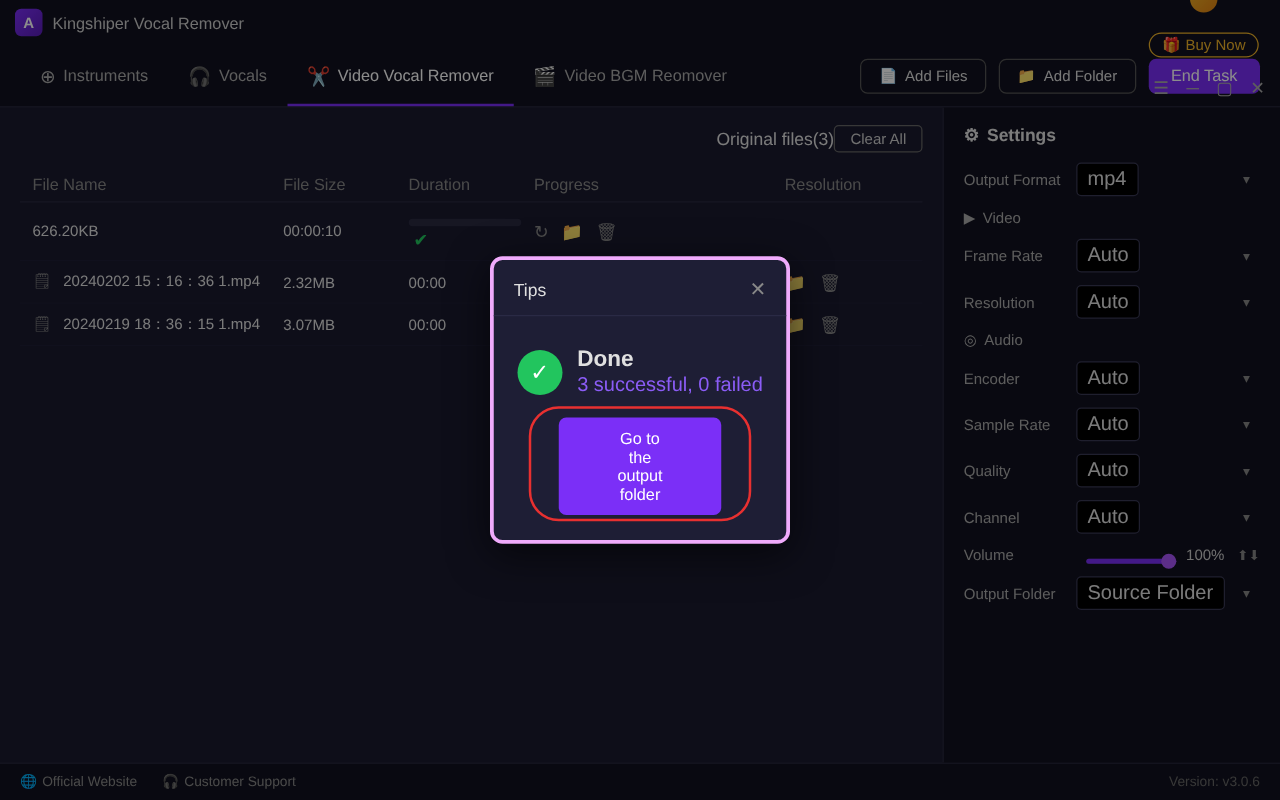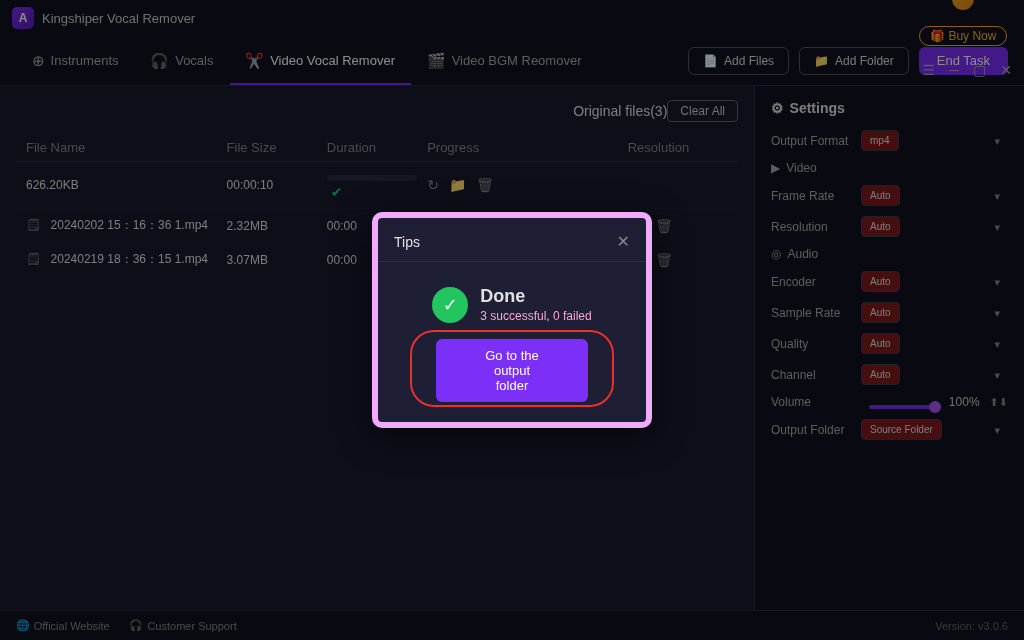--- a/index.html
+++ b/index.html
@@ -175,26 +175,26 @@
       margin-bottom: 14px;
       display: flex; align-items: center; gap: 6px;
     }
     .settings-row {
       display: flex; align-items: center; justify-content: space-between;
       margin-bottom: 10px;
     }
     .settings-label { color: #aaa; font-size: 12px; min-width: 90px; }
     .settings-select {
       flex: 1;
-      background: #7f1d1d;
+      background: #000000;
       border: 1px solid #3a3a55;
       color: #e0e0e0;
       padding: 4px 8px;
       border-radius: 4px;
-      font-size: 10px;
+      font-size: 16px;
       appearance: none;
       cursor: pointer;
     }
     .select-wrap {
       flex: 1; position: relative;
     }
     .select-wrap::after {
       content: '▾';
       position: absolute; right: 8px; top: 50%; transform: translateY(-50%);
       color: #888; pointer-events: none; font-size: 11px;
@@ -241,23 +241,23 @@
     
     .modal-overlay {
       position: absolute;
       top: 0; left: 0; right: 0; bottom: 0;
       background: rgba(0,0,0,0.45);
       display: flex; align-items: center; justify-content: center;
       z-index: 100;
     }
     .modal {
       background: #1e1e35;
-      border: 6px solid #f0abfc;
+      border: 3px solid #f0abfc;
       border-radius: 10px;
-      width: 280px;
+      width: 240px;
       padding: 0;
       position: relative;
       box-shadow: 0 8px 32px rgba(0,0,0,0.6);
     }
     .modal-header {
       display: flex; justify-content: space-between; align-items: center;
       padding: 14px 16px 10px 16px;
       border-bottom: 1px solid #2a2a45;
     }
     .modal-title { font-size: 14px; font-weight: 500; color: #e0e0e0; }
@@ -270,21 +270,21 @@
       display: flex; align-items: center; gap: 12px;
     }
     .check-circle {
       width: 36px; height: 36px;
       background: #22c55e;
       border-radius: 50%;
       display: flex; align-items: center; justify-content: center;
       color: white; font-size: 18px;
     }
     .modal-done-text { font-size: 18px; font-weight: 600; color: #e0e0e0; }
-    .modal-sub-text { font-size: 12px; color: #f9a8d4; margin-top: 2px; }
+    .modal-sub-text { font-size: 16px; color: #8b5cf6; margin-top: 2px; }
     .btn-goto {
       background: #7b2ff7;
       border: none;
       border-radius: 6px;
       color: white;
       padding: 9px 42px;
       font-size: 13px;
       cursor: pointer;
       font-weight: 500;
       width: 80%;

